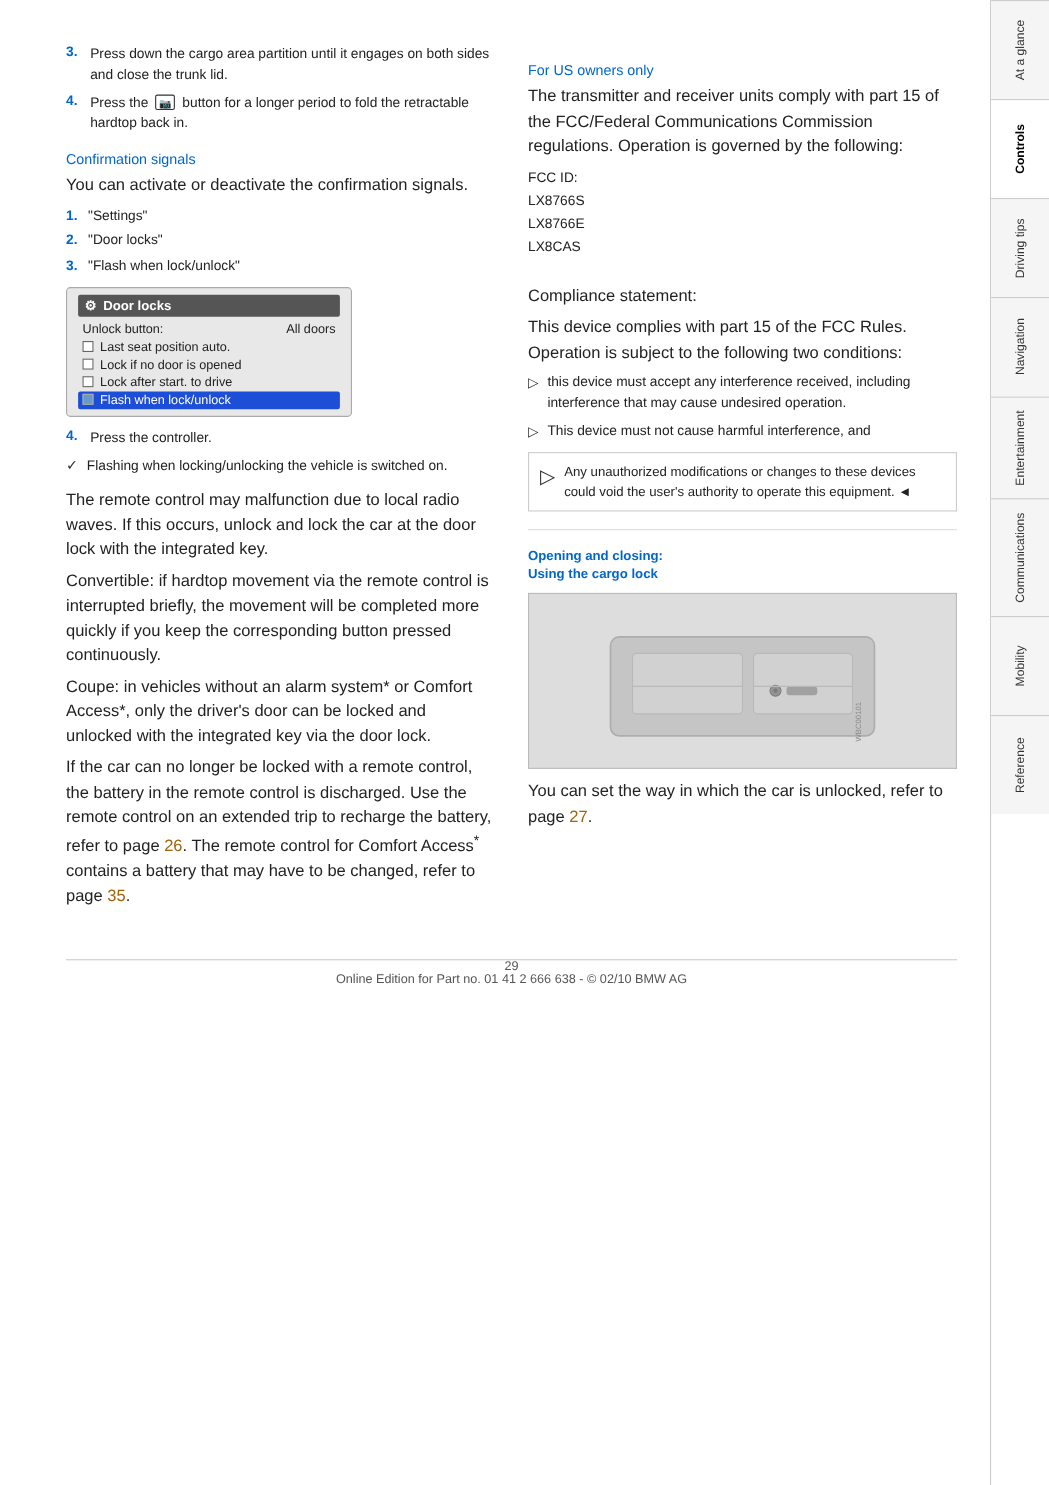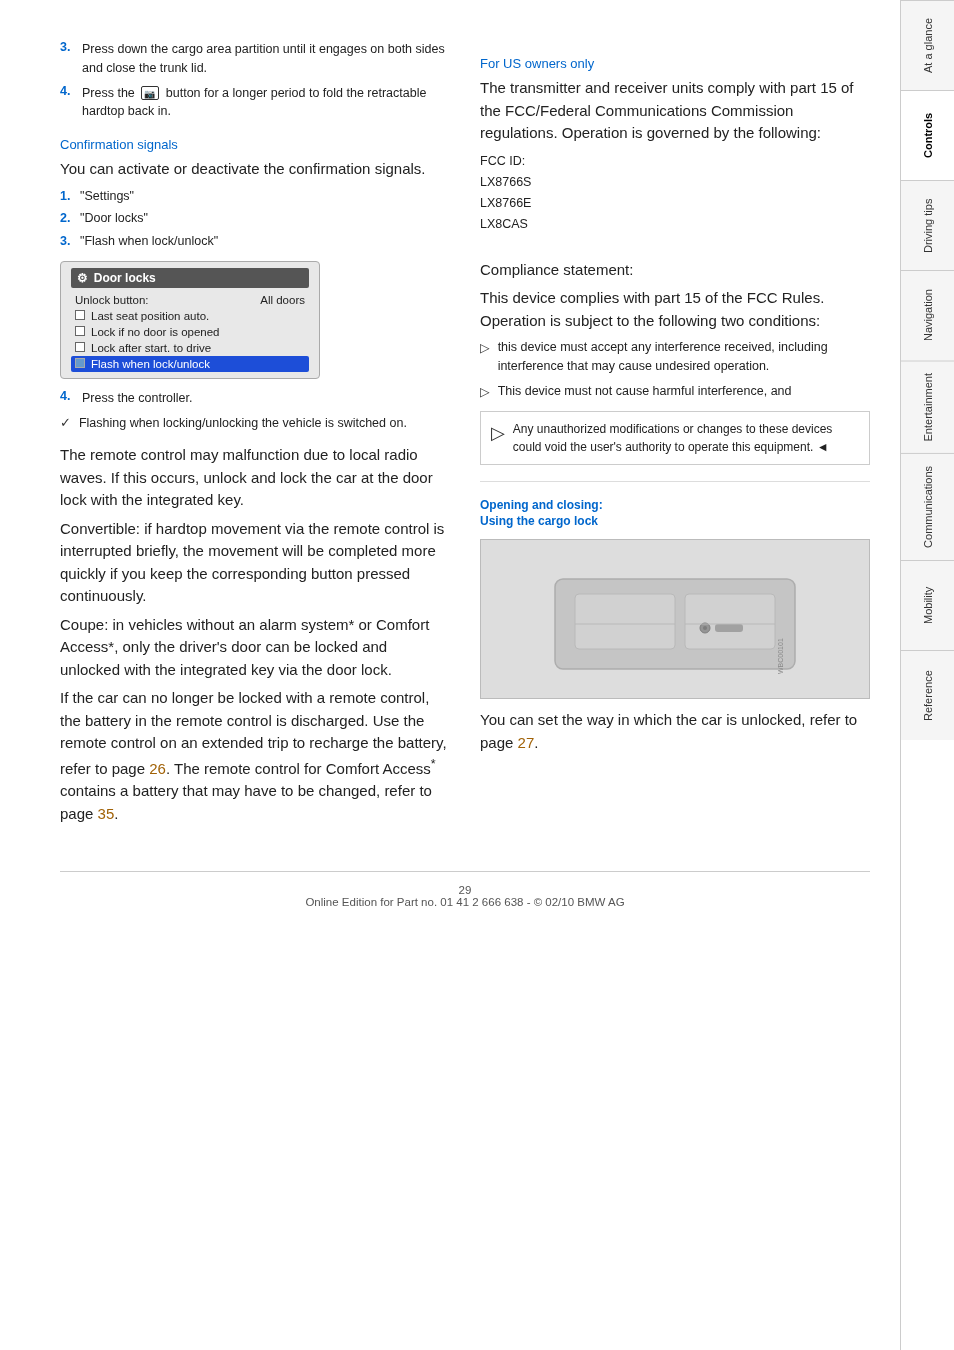--- a/index.html
+++ b/index.html
@@ -208,21 +208,21 @@
       opacity: 0.7;
     }
 
     
     .page-footer {
       text-align: center;
       font-size: 11.5px;
       color: #555;
       margin-top: 40px;
       border-top: 1px solid #ccc;
-      padding-top: 12px;
+      padding-top: 0;
     }
 
     
     .step-with-icon {
       display: flex;
       gap: 8px;
       align-items: flex-start;
       margin-bottom: 6px;
     }
 

